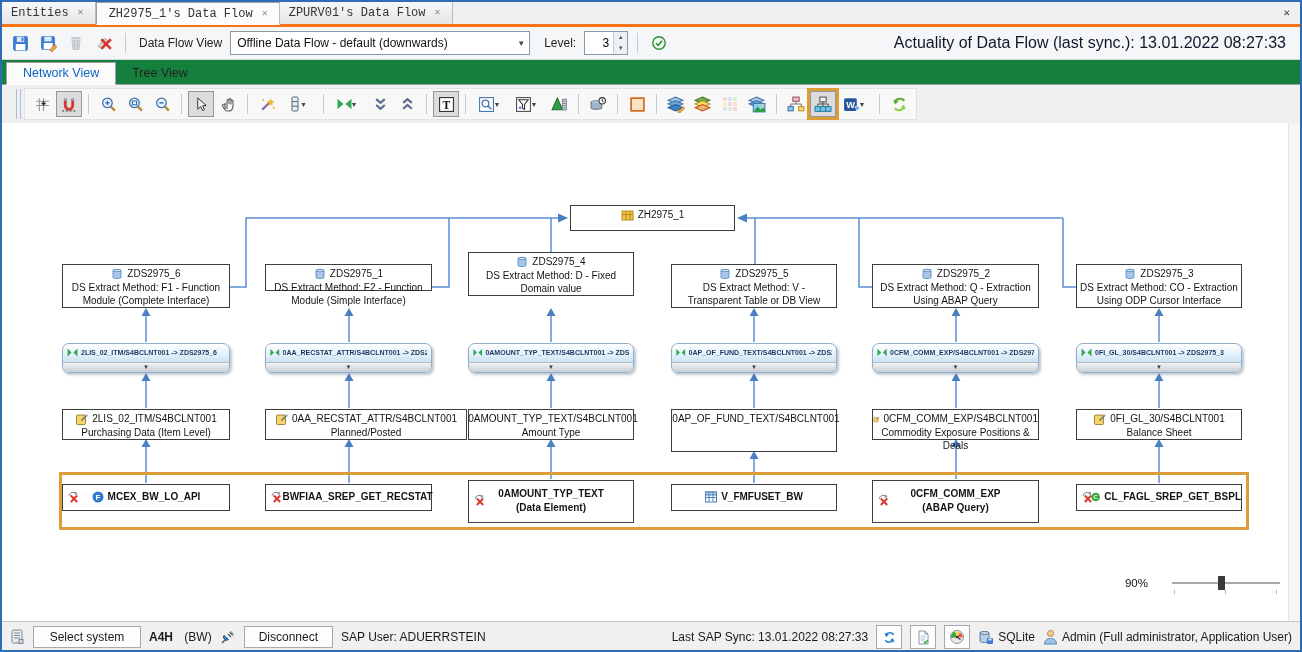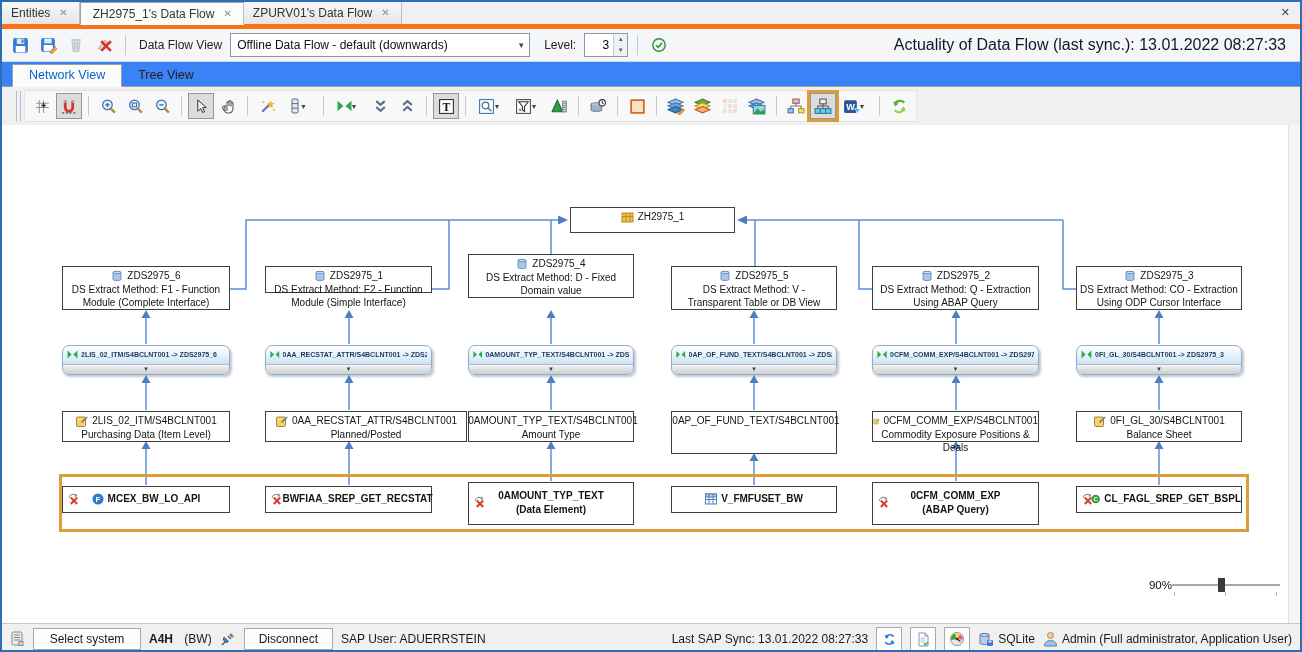--- a/index.html
+++ b/index.html
@@ -1,37 +1,37 @@
 <!DOCTYPE html>
 <html><head>
 <meta charset="utf-8">
 <style>
   html,body{margin:0;padding:0;background:#d8d8d8;font-family:"Liberation Sans",sans-serif;}
   .window{position:relative;width:1302px;height:652px;box-sizing:border-box;border:2px solid #2e6db4;background:#f0f0f0;overflow:hidden;}
   
-  .doc-tabbar{height:22px;display:flex;align-items:stretch;background:#eef0f2;border-bottom:5px solid #f97316;position:relative;}
+  .doc-tabbar{height:22px;display:flex;align-items:stretch;background:#eef0f2;border-bottom:3px solid #f97316;position:relative;font-family:Liberation Mono, monospace;}
   .doc-tab{display:flex;align-items:center;gap:7px;padding:0 9px;font-size:12px;color:#333;border-right:1px solid #b9bcc0;background:linear-gradient(#f6f7f8,#e4e6e8);cursor:default;}
   .doc-tab.active{background:#fcfcfc;border-top:1px solid #9aa0a6;border-left:1px solid #9aa0a6;margin-bottom:-1px;border-bottom:1px solid #fcfcfc;padding-left:12px;}
   .doc-tab .x{color:#8a8f94;font-size:10px;line-height:10px;padding:1px 2px;}
   .bar-close{position:absolute;right:6px;top:3px;font-size:11px;color:#444;padding:1px 4px;}
   
   .toolbar1{height:32px;display:flex;align-items:center;background:#f5f6f7;border-bottom:1px solid #d7d7d7;padding:0 6px;gap:4px;}
   .tb1-btn{width:24px;height:24px;display:flex;align-items:center;justify-content:center;background:transparent;border:1px solid transparent;padding:0;}
   .sep{width:1px;height:20px;background:#c9c9c9;margin:0 5px;}
   .lbl{font-size:12px;color:#222;margin:0 4px;}
   .combobox{width:298px;height:22px;background:#fff;border:1px solid #8a98a8;display:flex;align-items:center;font-size:12px;color:#111;}
   .combobox .val{flex:1;padding:0 6px;white-space:nowrap;overflow:hidden;}
   .combobox .arr{width:16px;text-align:center;font-size:8px;color:#444;}
   .spinner{width:42px;height:22px;border:1px solid #8a98a8;background:#fff;display:flex;align-items:stretch;}
   .spinner .num{flex:1;font-size:12px;display:flex;align-items:center;justify-content:flex-end;padding-right:4px;}
   .spin-btns{width:13px;display:flex;flex-direction:column;border-left:1px solid #c4ccd6;}
   .spin-btns span{flex:1;font-size:6px;line-height:10px;text-align:center;color:#555;background:#eef1f4;}
   .actuality{margin-left:auto;font-size:16px;color:#0f172a;padding-right:8px;}
   
-  .view-tabs{height:24px;display:flex;align-items:flex-end;background:#3b82f6;border-bottom:1px solid #9aa0a6;padding-left:10px;text-align:center;}
+  .view-tabs{height:24px;display:flex;align-items:flex-end;background:#15803d;border-bottom:1px solid #9aa0a6;padding-left:4px;text-align:center;}
   .view-tab{font-size:12.5px;padding:3px 16px 4px 16px;color:#222;}
   .view-tab.active{background:#fbfbfb;border:1px solid #9aa0a6;border-bottom:1px solid #fbfbfb;margin-bottom:-1px;color:#0b64c4;}
   
   .gt-wrap{height:38px;background:#f0f0f0;display:flex;align-items:center;padding-left:22px;position:relative;}
   .gt-edge{position:absolute;left:14px;top:4px;bottom:4px;width:3px;border-left:1px solid #aebdd0;border-right:1px solid #aebdd0;}
   .gtoolbar{height:30px;background:#f8f8f8;border:1px solid #e2e2e2;display:flex;align-items:center;padding:0 4px;gap:1px;}
   .gt-btn{width:26px;height:26px;display:flex;align-items:center;justify-content:center;border:1px solid transparent;background:transparent;padding:0;position:relative;}
   .gt-btn.pressed{background:#dcdcdc;border-color:#969696;}
   .gt-btn.hl{box-shadow:0 0 0 3px #db9e3a;}
   .caret{font-size:7px;color:#444;margin:0 2px 0 -1px;}
@@ -42,21 +42,21 @@
   .node .t{font-size:10px;font-weight:normal;line-height:14px;display:flex;align-items:center;justify-content:center;gap:4px;padding-top:2px;white-space:nowrap;}
   .node .d{font-size:10px;line-height:13px;padding:0 3px;}
   .mapnode{position:absolute;box-sizing:border-box;border:1px solid #93aecb;border-radius:7px;background:linear-gradient(#ffffff, #e2f0fa 40%, #bcd9ee 78%, #c9d2da 79%, #e9ecef);box-shadow:1.5px 2px 2.5px rgba(110,130,155,.45);overflow:hidden;}
   .map-row{display:flex;align-items:center;gap:3px;padding:4px 4px 0 4px;}
   .map-row span{font-size:7px;font-weight:bold;color:#17375e;white-space:nowrap;overflow:hidden;}
   .map-bar{position:absolute;left:0;right:0;bottom:0;height:9px;background:linear-gradient(#f2f3f4,#c9ced3);border-top:1px solid #b4bac0;text-align:center;}
   .map-bar span{font-size:6px;line-height:8px;color:#3c3c3c;display:block;}
   .origin .t{font-weight:bold;}
   .redx{position:absolute;left:4px;top:5px;}
   .hl-rect{position:absolute;border:3px solid #db9e3a;box-sizing:border-box;pointer-events:none;}
-  .zoomctl{position:absolute;right:20px;top:452px;display:flex;align-items:center;gap:0;}
+  .zoomctl{position:absolute;right:20px;top:452px;display:flex;align-items:center;gap:24px;}
   .zoomctl .zl{font-size:11.5px;color:#111;}
   .ztrack{position:relative;width:108px;height:16px;}
   .ztrack .line{position:absolute;left:0;right:0;top:7px;height:2px;background:#a9a9a9;}
   .ztrack .handle{position:absolute;left:46px;top:1px;width:7px;height:14px;background:#3a3a3a;}
   .ztrack .tick{position:absolute;top:15px;width:1px;height:4px;background:#b5b5b5;}
   .vscroll{position:absolute;right:0;top:0;width:11px;height:100%;background:#f6f6f6;border-left:1px solid #e4e4e4;}
   
   .statusbar{height:30px;display:flex;align-items:center;background:#f0f0f0;border-top:1px solid #c6c6c6;font-size:12px;color:#1a1a1a;padding:0 8px;gap:8px;}
   .sb-btn{height:22px;border:1px solid #a9a9a9;background:#fdfdfd;font-size:12px;color:#1a1a1a;padding:0 14px;}
   .sb-ibtn{width:26px;height:24px;border:1px solid #a9a9a9;background:#fdfdfd;display:flex;align-items:center;justify-content:center;padding:0;}

